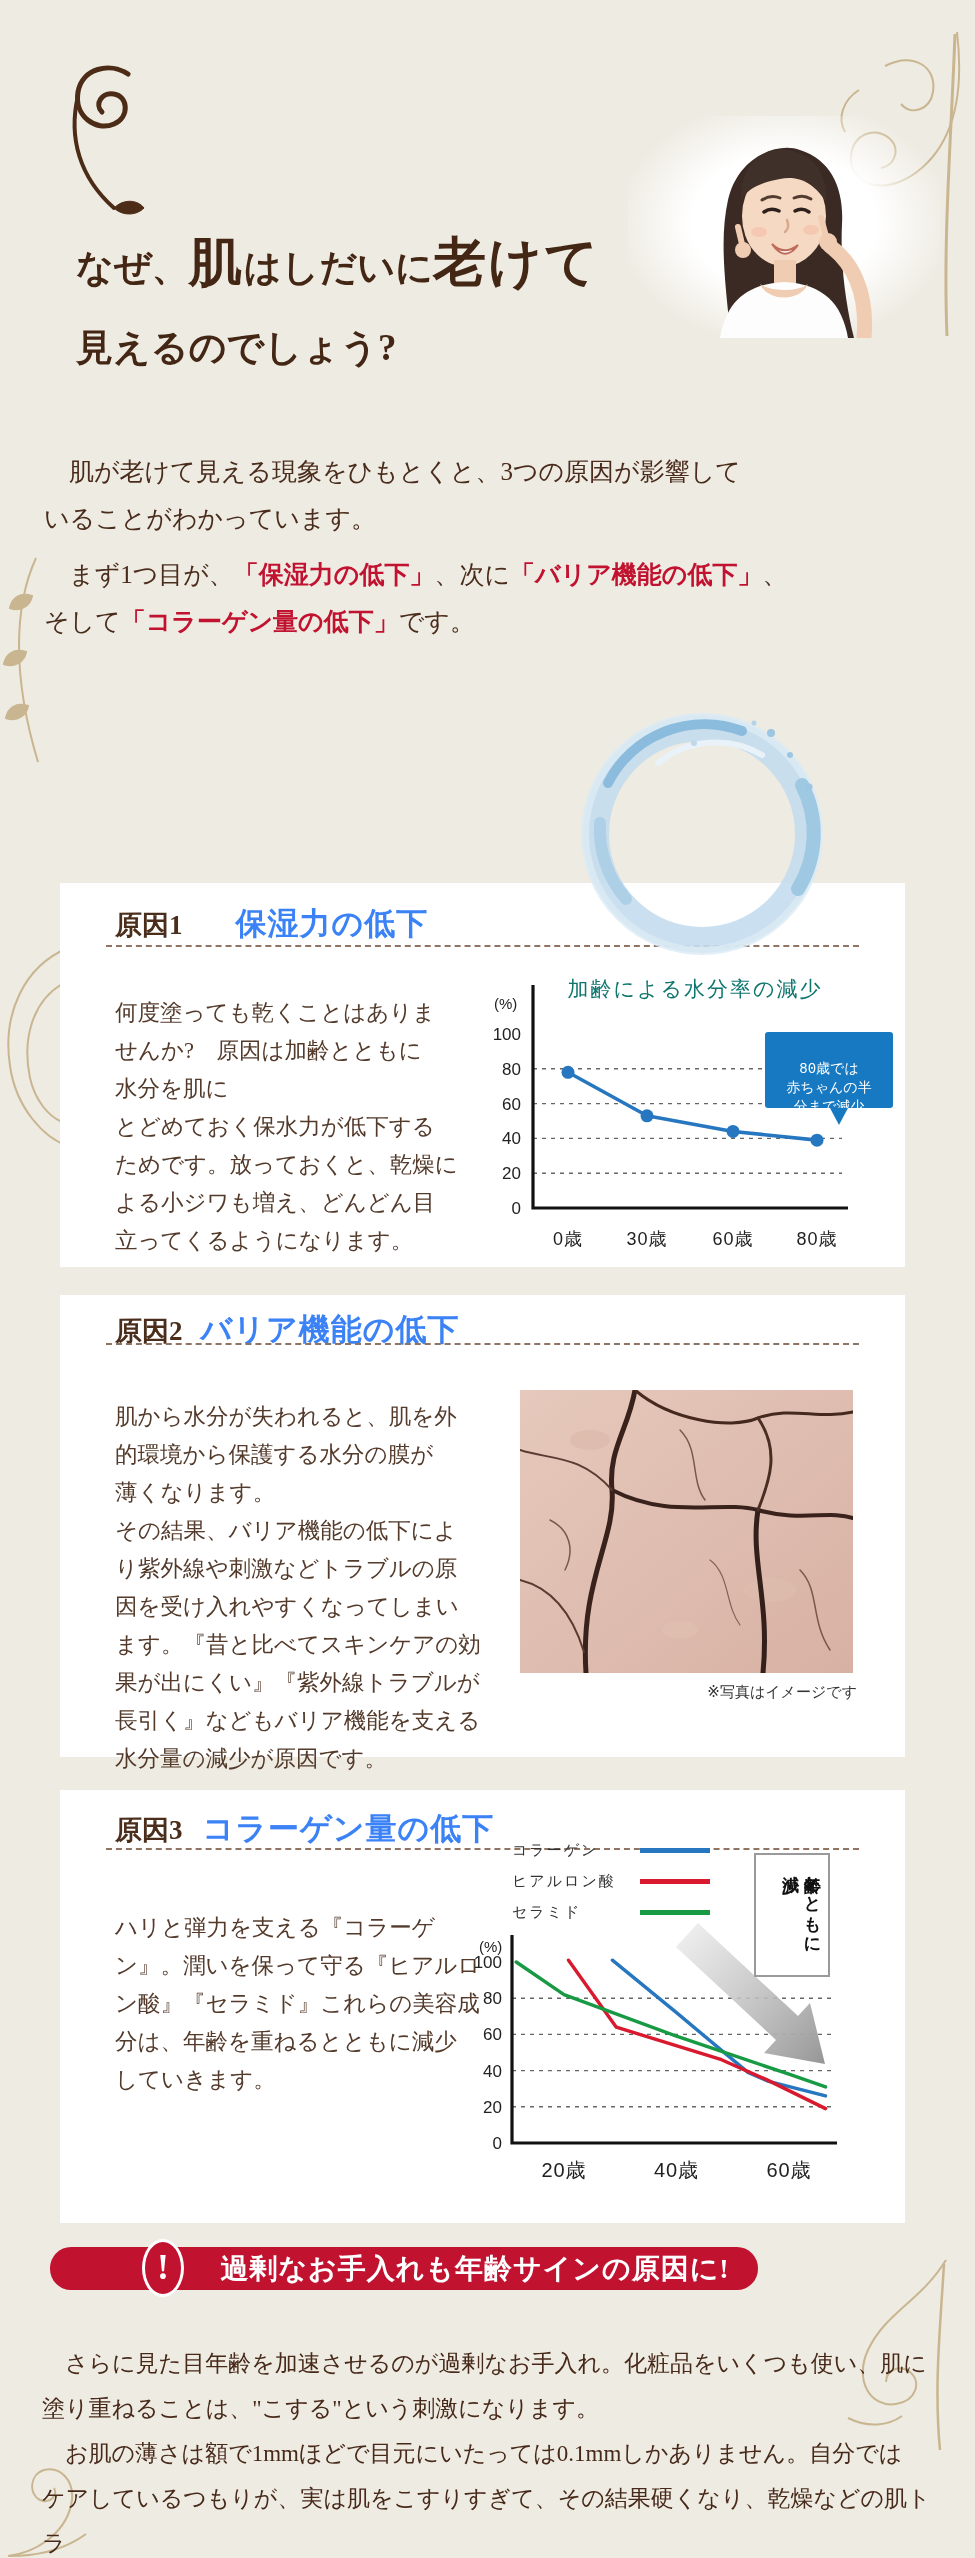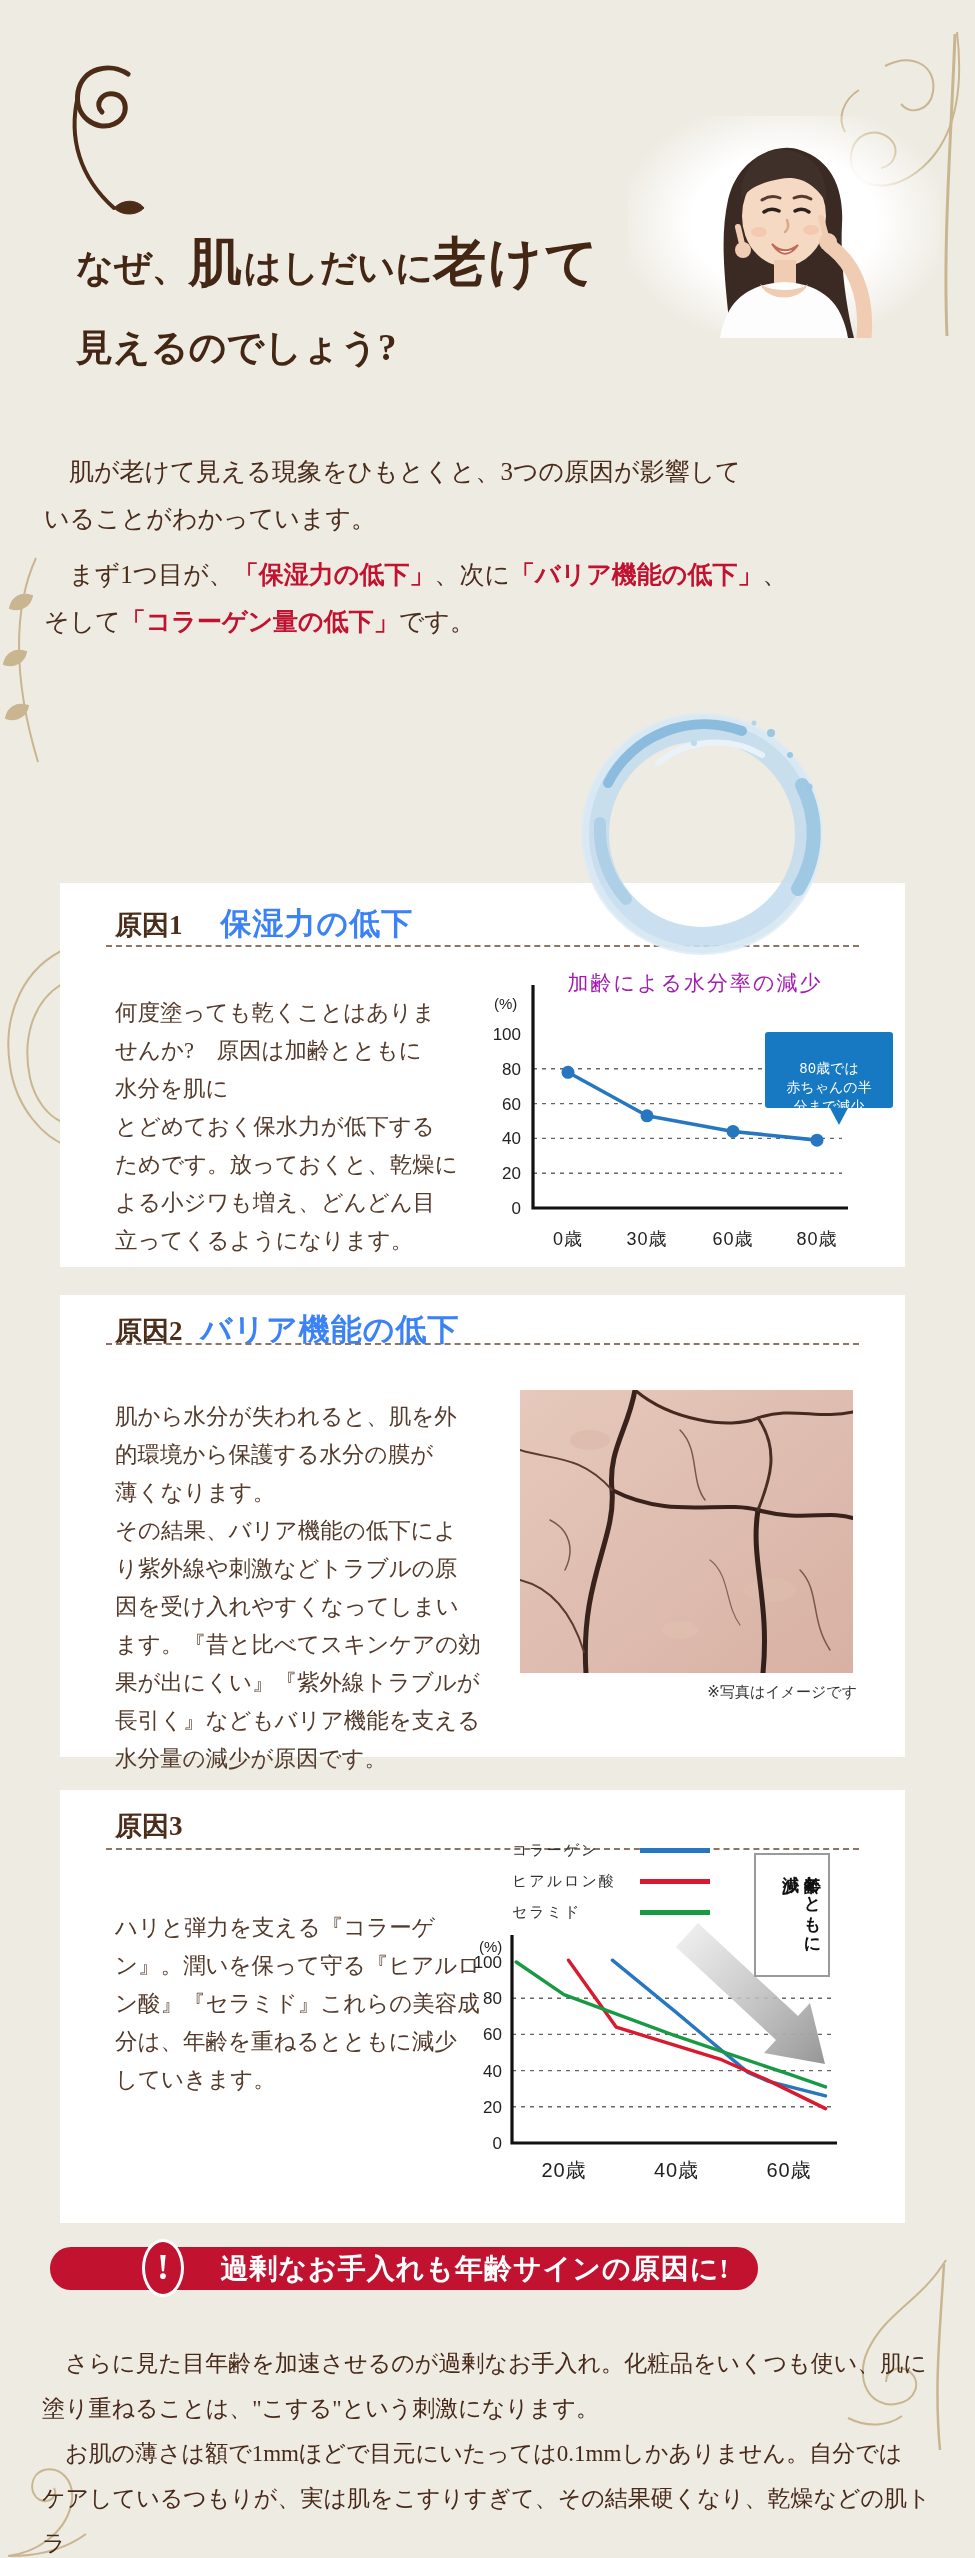--- a/index.html
+++ b/index.html
@@ -21,32 +21,32 @@
   
   .ring{position:absolute;left:566px;top:703px;width:272px;height:262px;}
   
   .card{position:absolute;left:60px;width:845px;background:#ffffff;}
   #card1{top:883px;height:384px;}
   #card2{top:1295px;height:462px;}
   #card3{top:1790px;height:433px;}
   .chead{position:absolute;left:55px;display:flex;align-items:baseline;}
   .clabel{font-size:27px;font-weight:bold;color:#4a2e1b;}
   .ctitle{font-size:31px;font-weight:bold;color:#3b82f6;font-family:"Liberation Sans","DejaVu Sans",sans-serif;letter-spacing:1px;}
-  #card1 .chead{top:20px;gap:38px;text-align:right;}
+  #card1 .chead{top:20px;gap:53px;text-align:right;}
   #card2 .chead{top:14px;gap:18px;}
   #card3 .chead{top:18px;gap:20px;}
   .crule{position:absolute;left:46px;right:46px;border-top:2px dashed #8f7464;}
   #card1 .crule{top:62px;} #card2 .crule{top:48px;} #card3 .crule{top:58px;}
   .cbody{position:absolute;left:55px;width:378px;font-size:22.5px;line-height:38px;color:#533a2b;white-space:pre-line;}
   #card1 .cbody{top:88px;} #card2 .cbody{top:80px;} #card3 .cbody{top:96px;}
   
   .chart1{position:absolute;left:420px;top:80px;width:410px;height:300px;}
   .chart1 svg,.chart2 svg{position:absolute;left:0;top:0;}
-  .chart1 .ct{position:absolute;left:55px;top:6px;width:320px;text-align:center;
-              font-family:"Liberation Sans","DejaVu Sans",sans-serif;font-size:21px;color:#a21caf;letter-spacing:2px;}
+  .chart1 .ct{position:absolute;left:55px;top:12px;width:320px;text-align:center;
+              font-family:"Liberation Sans","DejaVu Sans",sans-serif;font-size:21px;color:#0f766e;letter-spacing:2px;}
   .callout{position:absolute;left:285px;top:69px;width:128px;height:76px;border-radius:3px;background:#1779c1;color:#fff;
            font-family:Liberation Mono, monospace;font-size:14px;line-height:19px;text-align:center;
            padding-top:9px;box-sizing:border-box;white-space:pre-line;}
   .callout .tip{position:absolute;left:50%;top:100%;margin-left:10px;transform:translateX(-50%);
                 width:0;height:0;border:9px solid transparent;border-bottom:0;border-top:17px solid #1779c1;}
   
   .cracked{position:absolute;left:460px;top:95px;width:333px;height:283px;}
   .pnote{position:absolute;right:48px;top:388px;font-family:"Liberation Sans","DejaVu Sans",sans-serif;font-size:15px;color:#333;}
   
   .chart2{position:absolute;left:407px;top:40px;width:410px;height:365px;}
@@ -245,20 +245,21 @@
           <path d="M190,170 C210,185 205,215 220,235" stroke="#86615a" stroke-width="1.2"></path>
         </g>
       </svg>
     </div>
     <div class="pnote">※写真はイメージです</div>
   </section>
 
   <section class="card" id="card3">
     <div class="chead">
       <span class="clabel">原因3</span>
+      <span class="ctitle">コラーゲン量の低下</span>
     </div>
     <div class="crule"></div>
     <p class="cbody">ハリと弾力を支える『コラーゲ
 ン』。潤いを保って守る『ヒアルロ
 ン酸』『セラミド』これらの美容成
 分は、年齢を重ねるとともに減少
 していきます。</p>
     <div class="chart2">
       <div class="legend" id="legend">
         <div class="lrow">

